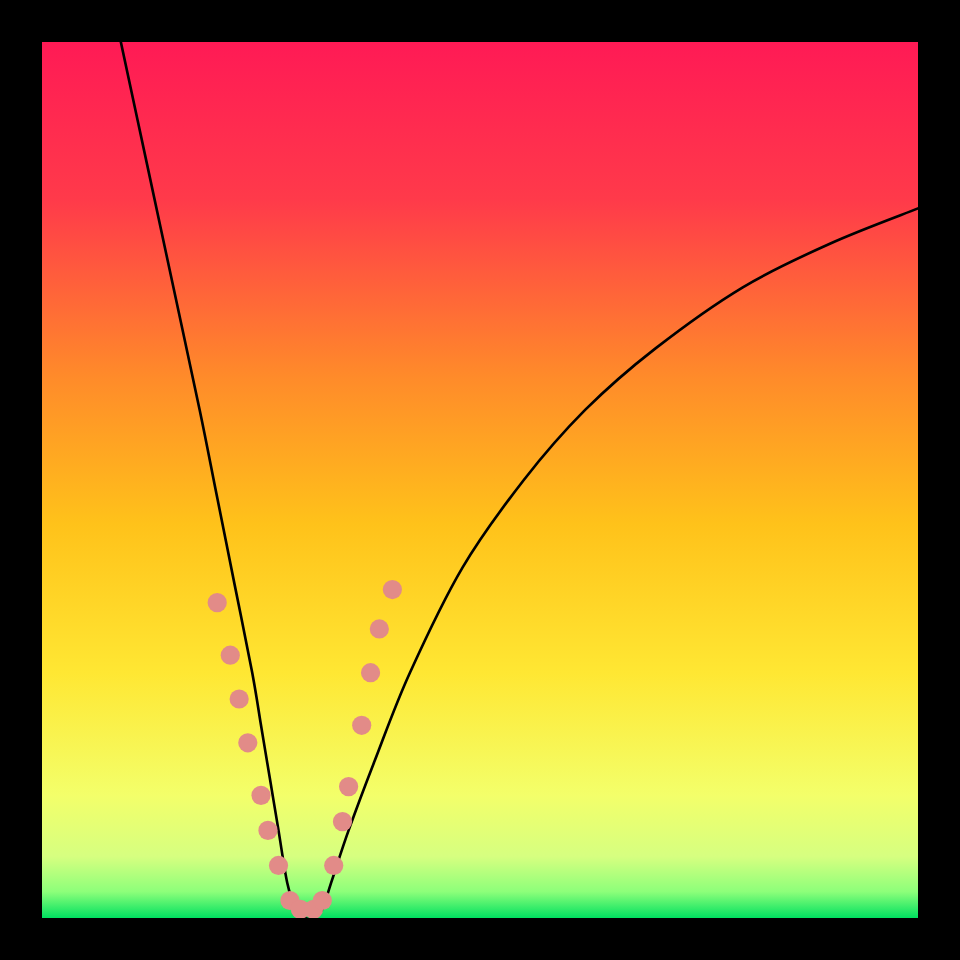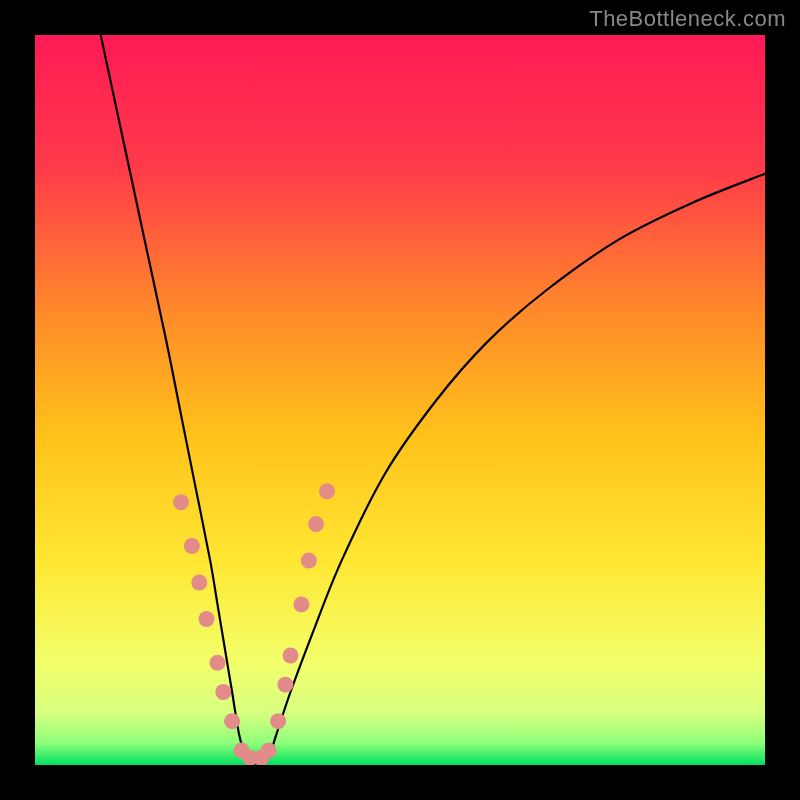--- a/index.html
+++ b/index.html
@@ -44,21 +44,20 @@
     inset: 0;
     width: 100%;
     height: 100%;
     overflow: visible;
   }
 </style>
 </head>
 <body>
 
 <div class="frame">
-  <div class="watermark">TheBottleneck.com</div>
 
   <div class="plot-area">
     <svg class="gradient" viewBox="0 0 730 730" preserveAspectRatio="none">
       <defs>
         <linearGradient id="bg-grad" x1="0" y1="0" x2="0" y2="1">
           <stop offset="0%" stop-color="#ff1a55"></stop>
           <stop offset="18%" stop-color="#ff3a4a"></stop>
           <stop offset="38%" stop-color="#ff8a2a"></stop>
           <stop offset="55%" stop-color="#ffc21a"></stop>
           <stop offset="72%" stop-color="#ffe733"></stop>

